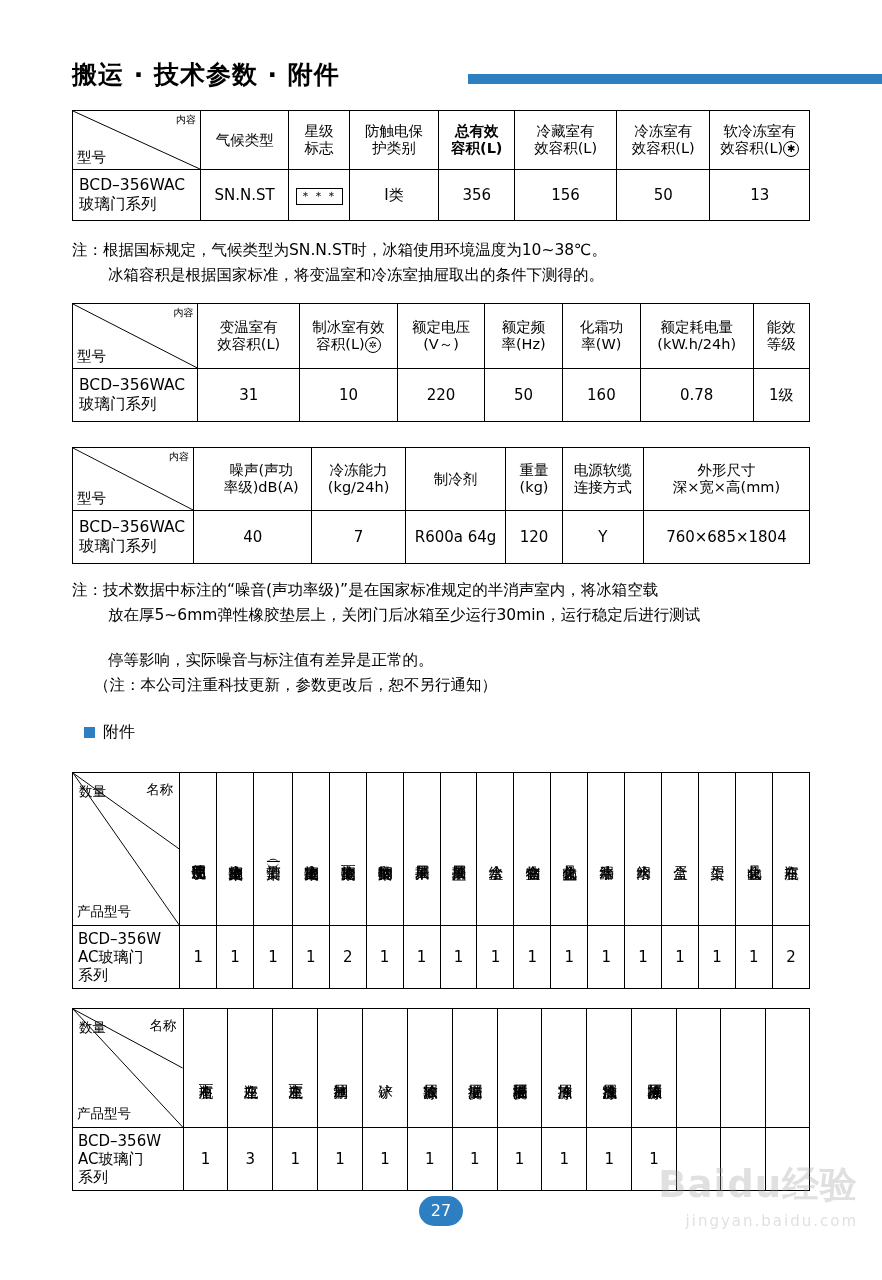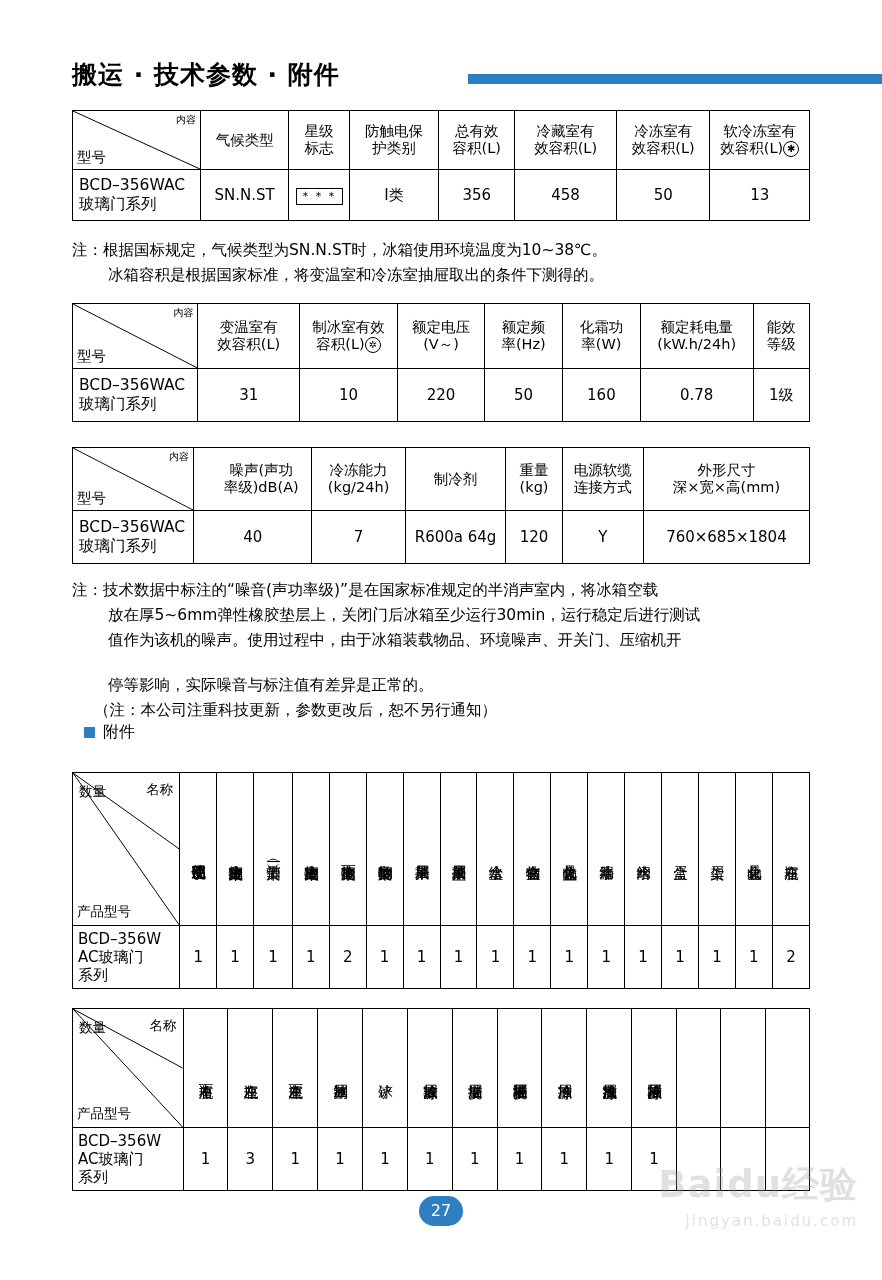--- a/index.html
+++ b/index.html
@@ -89,32 +89,32 @@
       <td class="corner" style="width:128px;height:58px;">
         <svg class="diag" viewBox="0 0 128 58" preserveAspectRatio="none">
               <line x1="0" y1="0" x2="128" y2="58" stroke="#000" stroke-width="1"></line>
             </svg>
         <span class="lbl-top">内容</span>
         <span class="lbl-bot">型号</span>
       </td>
       <td class="hd" style="width:88px;">气候类型</td>
       <td class="hd" style="width:60px;">星级<br>标志</td>
       <td class="hd" style="width:90px;">防触电保<br>护类别</td>
-      <td class="hd" style="width:76px;">总有效<br>容积(L)</td>
+      <td class="hd" style="width:76px;font-weight:bold;">总有效<br>容积(L)</td>
       <td class="hd" style="width:102px;">冷藏室有<br>效容积(L)</td>
       <td class="hd" style="width:94px;">冷冻室有<br>效容积(L)</td>
       <td class="hd" style="width:100px;">软冷冻室有<br>效容积(L)<span class="circ">✱</span></td>
     </tr>
     <tr>
       <td style="height:50px;text-align:left;padding-left:6px;font-size:15.5px;line-height:1.2;">BCD–356WAC<br>玻璃门系列</td>
       <td>SN.N.ST</td>
       <td><span class="starbox">＊＊＊</span></td>
       <td>Ⅰ类</td>
       <td>356</td>
-      <td>458</td>
+      <td>156</td>
       <td>50</td>
       <td>13</td>
     </tr>
   </tbody>
     </table>
 
   <div class="note" style="left:72px;top:238px;width:760px;">
     <span class="ind">注：根据国标规定，气候类型为SN.N.ST时，冰箱使用环境温度为10~38℃。</span>
     <span class="ind" style="padding-left:36px;">冰箱容积是根据国家标准，将变温室和冷冻室抽屉取出的条件下测得的。</span>
   </div>
@@ -175,21 +175,20 @@
       <td>120</td>
       <td>Y</td>
       <td>760×685×1804</td>
     </tr>
   </tbody>
     </table>
 
   <div class="note" style="left:72px;top:578px;width:780px;">
     <span class="ind">注：技术数据中标注的“噪音(声功率级)”是在国家标准规定的半消声室内，将冰箱空载</span>
     <span class="ind" style="padding-left:36px;">放在厚5~6mm弹性橡胶垫层上，关闭门后冰箱至少运行30min，运行稳定后进行测试</span>
-    <span class="ind" style="padding-left:36px;">值作为该机的噪声。使用过程中，由于冰箱装载物品、环境噪声、开关门、压缩机开</span>
     <span class="ind" style="padding-left:36px;margin-top:20px;">停等影响，实际噪音与标注值有差异是正常的。</span>
     <span class="ind" style="padding-left:22px;">（注：本公司注重科技更新，参数更改后，恕不另行通知）</span>
   </div>
 
   <div class="sect" style="left:84px;top:722px;">
     <span class="sq"></span><span>附件</span>
   </div>
 
   <table style="left:72px;top:772px;width:738px;">
     <tbody>

